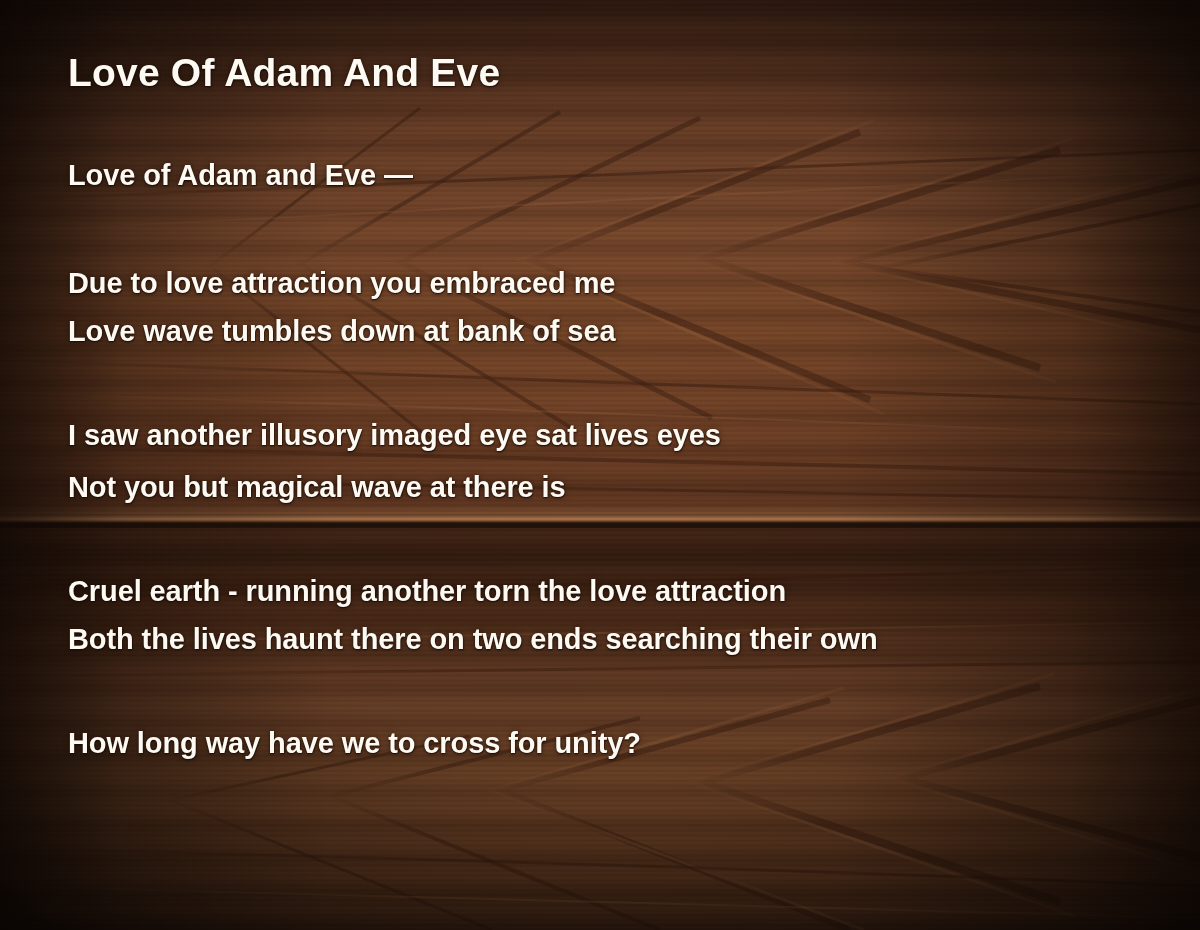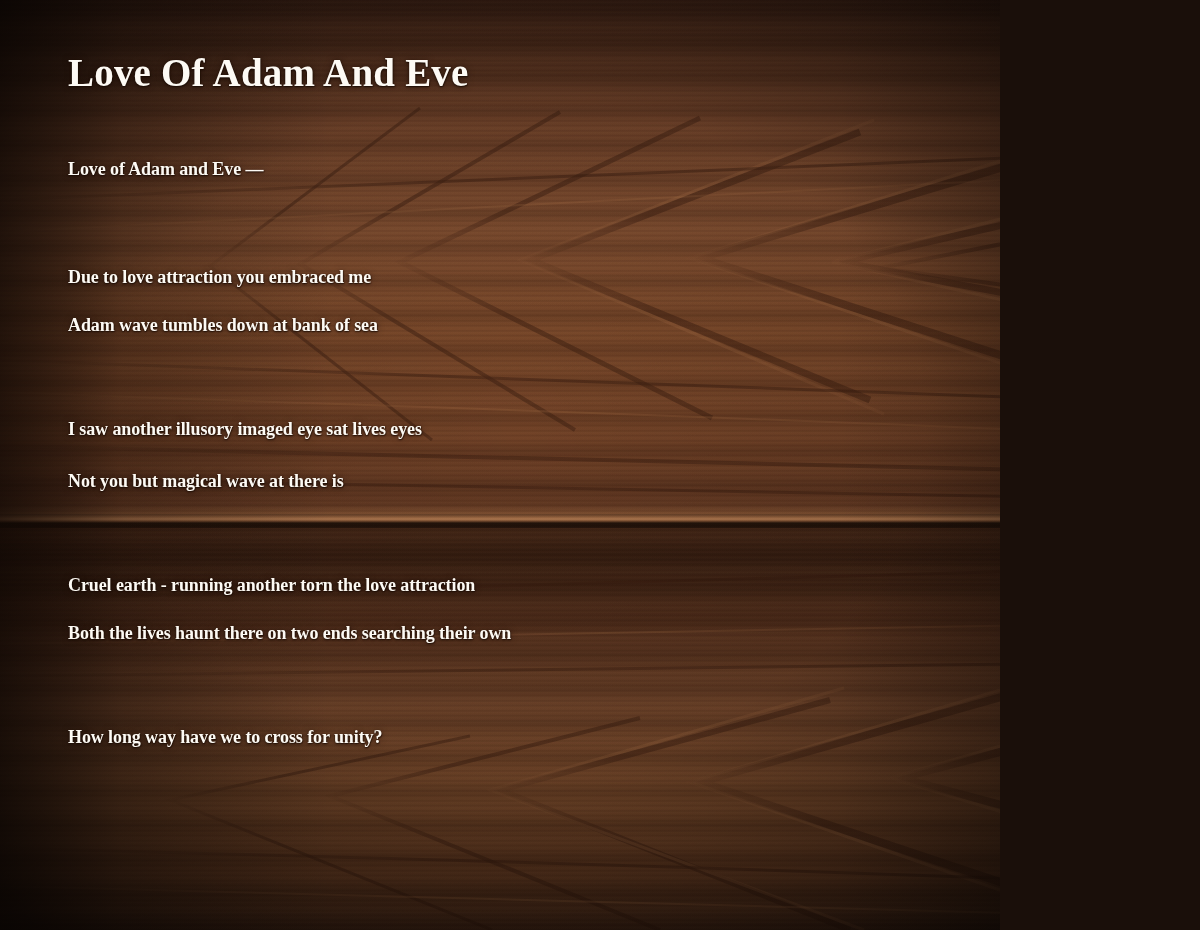--- a/index.html
+++ b/index.html
@@ -4,24 +4,24 @@
 <title>Love Of Adam And Eve</title>
 <style>
   html, body {
     margin: 0;
     padding: 0;
     background: #1a0f0a;
   }
 
   #poster {
     position: relative;
-    width: 1000px;
+    width: 1200px;
     height: 930px;
     overflow: hidden;
-    font-family: Liberation Serif, serif;
+    font-family: Liberation Sans, sans-serif;
     background-color: #15803d;
   }
 
   
 
   .wood-layer {
     position: absolute;
     inset: 0;
     pointer-events: none;
   }
@@ -128,21 +128,21 @@
 
   .poem-title {
     top: 52px;
     font-size: 39px;
     font-weight: bold;
     letter-spacing: 0.2px;
     line-height: 1.1;
   }
 
   .poem-line {
-    font-size: 18px;
+    font-size: 29px;
     font-weight: bold;
     letter-spacing: -0.1px;
     line-height: 1.1;
   }
 
   .poem-signature {
     font-size: 37px;
     font-style: italic;
     font-weight: normal;
     letter-spacing: 0.5px;
@@ -215,21 +215,21 @@
   <div class="plank-seam"></div>
   <div class="wood-layer wood-vignette"></div>
 
   <div class="content">
 
     <div class="line poem-title">Love Of Adam And Eve</div>
 
     <div class="line poem-line" style="top:160px;">Love of Adam and Eve —</div>
 
     <div class="line poem-line" style="top:268px;">Due to love attraction you embraced me</div>
-    <div class="line poem-line" style="top:316px;">Adam wave tumbles down at bank of sea</div>
+    <div class="line poem-line" style="top:316px;">Love wave tumbles down at bank of sea</div>
 
     <div class="line poem-line" style="top:420px;">I saw another illusory imaged eye sat lives eyes</div>
     <div class="line poem-line" style="top:472px;">Not you but magical wave at there is</div>
 
     <div class="line poem-line" style="top:576px;">Cruel earth - running another torn the love attraction</div>
     <div class="line poem-line" style="top:624px;">Both the lives haunt there on two ends searching their own</div>
 
     <div class="line poem-line" style="top:728px;">How long way have we to cross for unity?</div>
 
 

